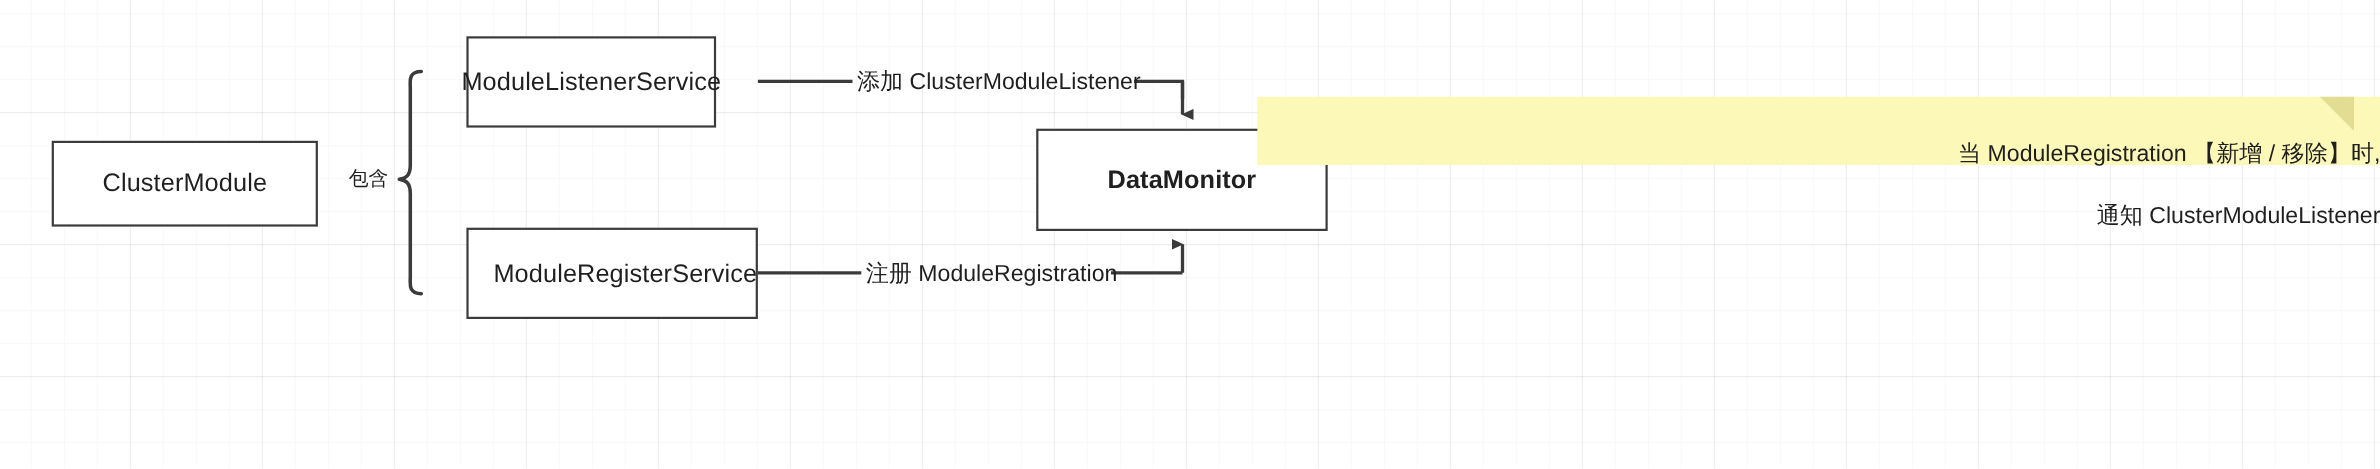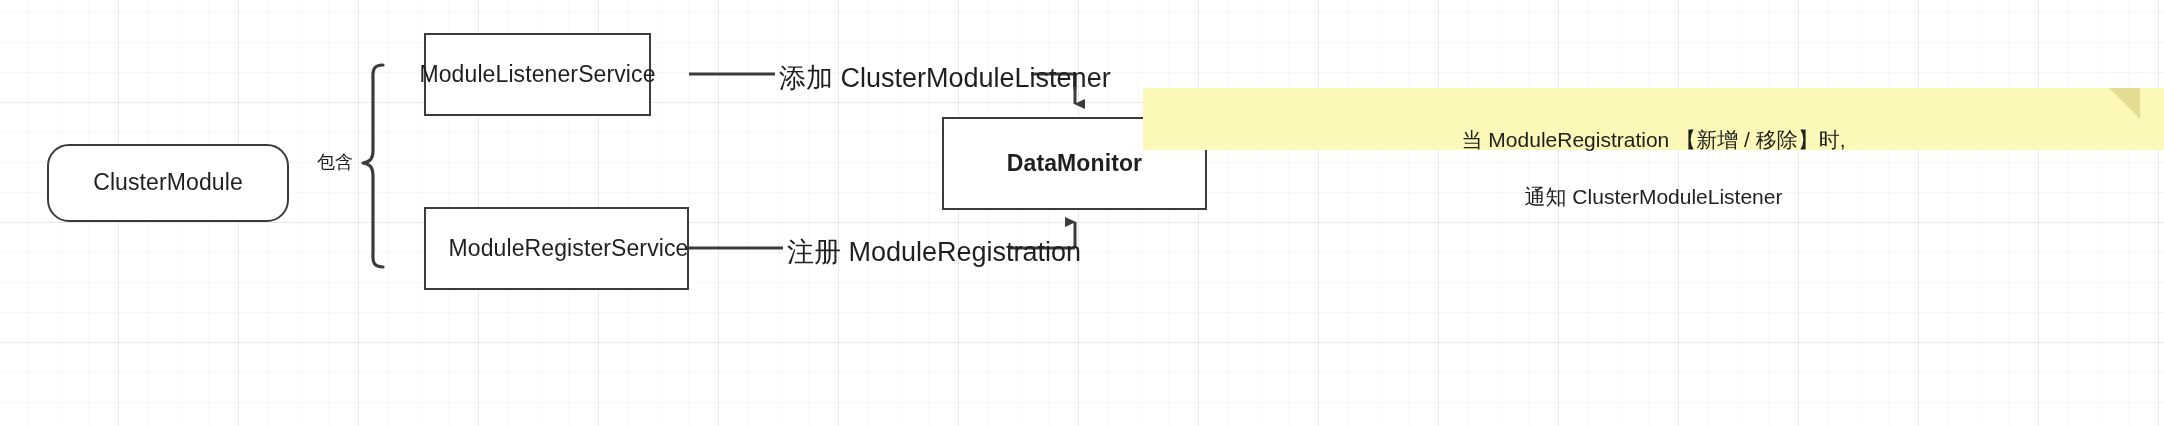--- a/index.html
+++ b/index.html
@@ -42,24 +42,23 @@
     display: flex;
     align-items: center;
     justify-content: center;
     color: #1f1f1f;
     font-size: 23px;
     letter-spacing: 0.1px;
     line-height: 1.2;
   }
   #node-cluster-module {
     left: 47px;
-    top: 144px;
+    top: 128px;
     width: 242px;
     height: 78px;
-    border-radius: 22px;
   }
   #node-module-listener-service {
     left: 424px;
     top: 33px;
     width: 227px;
     height: 83px;
   }
   #node-module-register-service {
     left: 424px;
     top: 207px;
@@ -70,21 +69,21 @@
   #node-data-monitor {
     left: 942px;
     top: 117px;
     width: 265px;
     height: 93px;
     font-weight: bold;
   }
   .edge-label {
     position: absolute;
     color: #1f1f1f;
-    font-size: 27px;
+    font-size: 21px;
     white-space: nowrap;
     background: transparent;
     line-height: 1.2;
   }
   #label-contains {
     left: 317px;
     top: 152px;
     font-size: 18px;
   }
   #label-add-listener {
@@ -98,21 +97,21 @@
   #note-data-monitor {
     position: absolute;
     left: 1143px;
     top: 88px;
     width: 1021px;
     height: 62px;
     background: #fbf8b8;
     color: #1f1f1f;
     font-size: 21px;
     line-height: 1.35;
-    text-align: center;
+    text-align: right;
     padding-top: 10px;
     box-sizing: border-box;
     white-space: pre-line;
   }
   #note-fold {
     position: absolute;
     left: 2109px;
     top: 88px;
     width: 0;
     height: 0;

